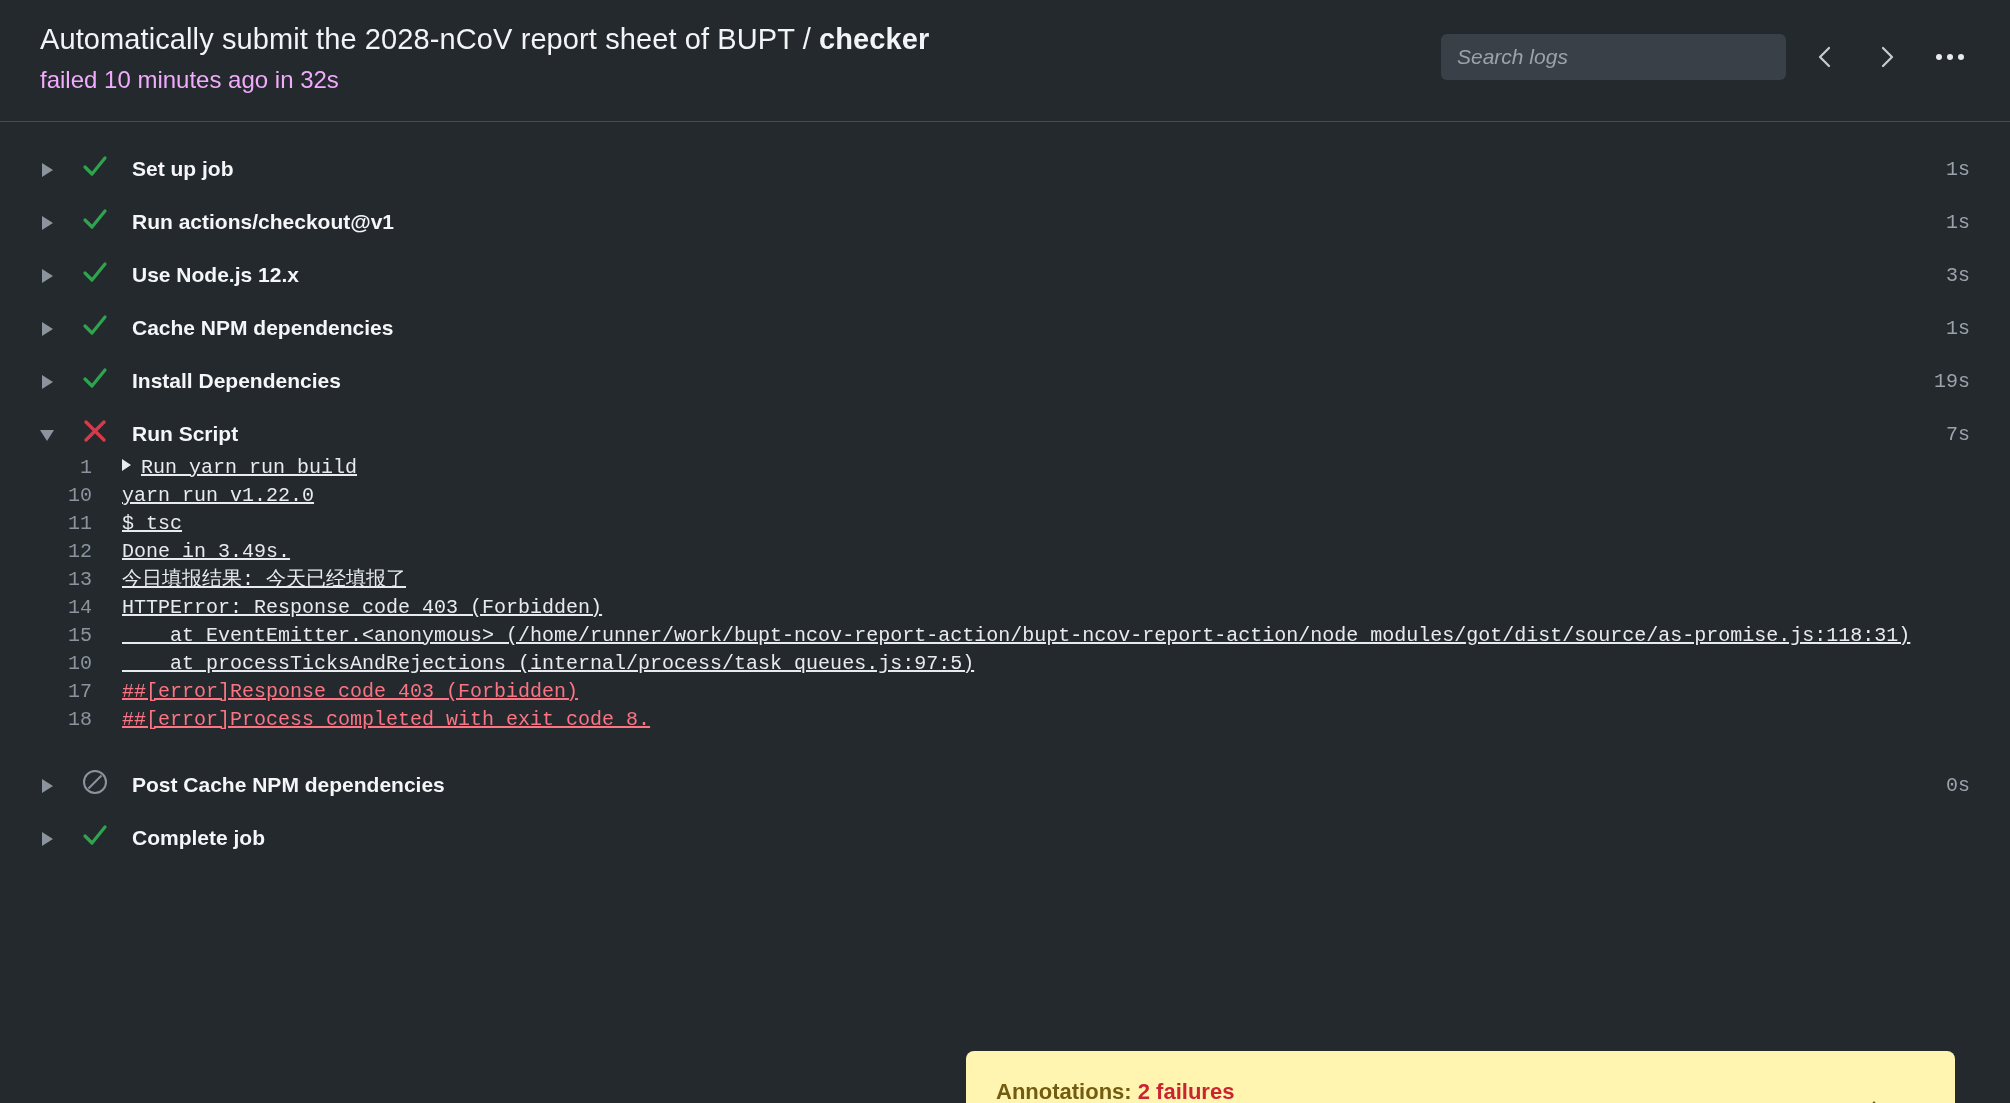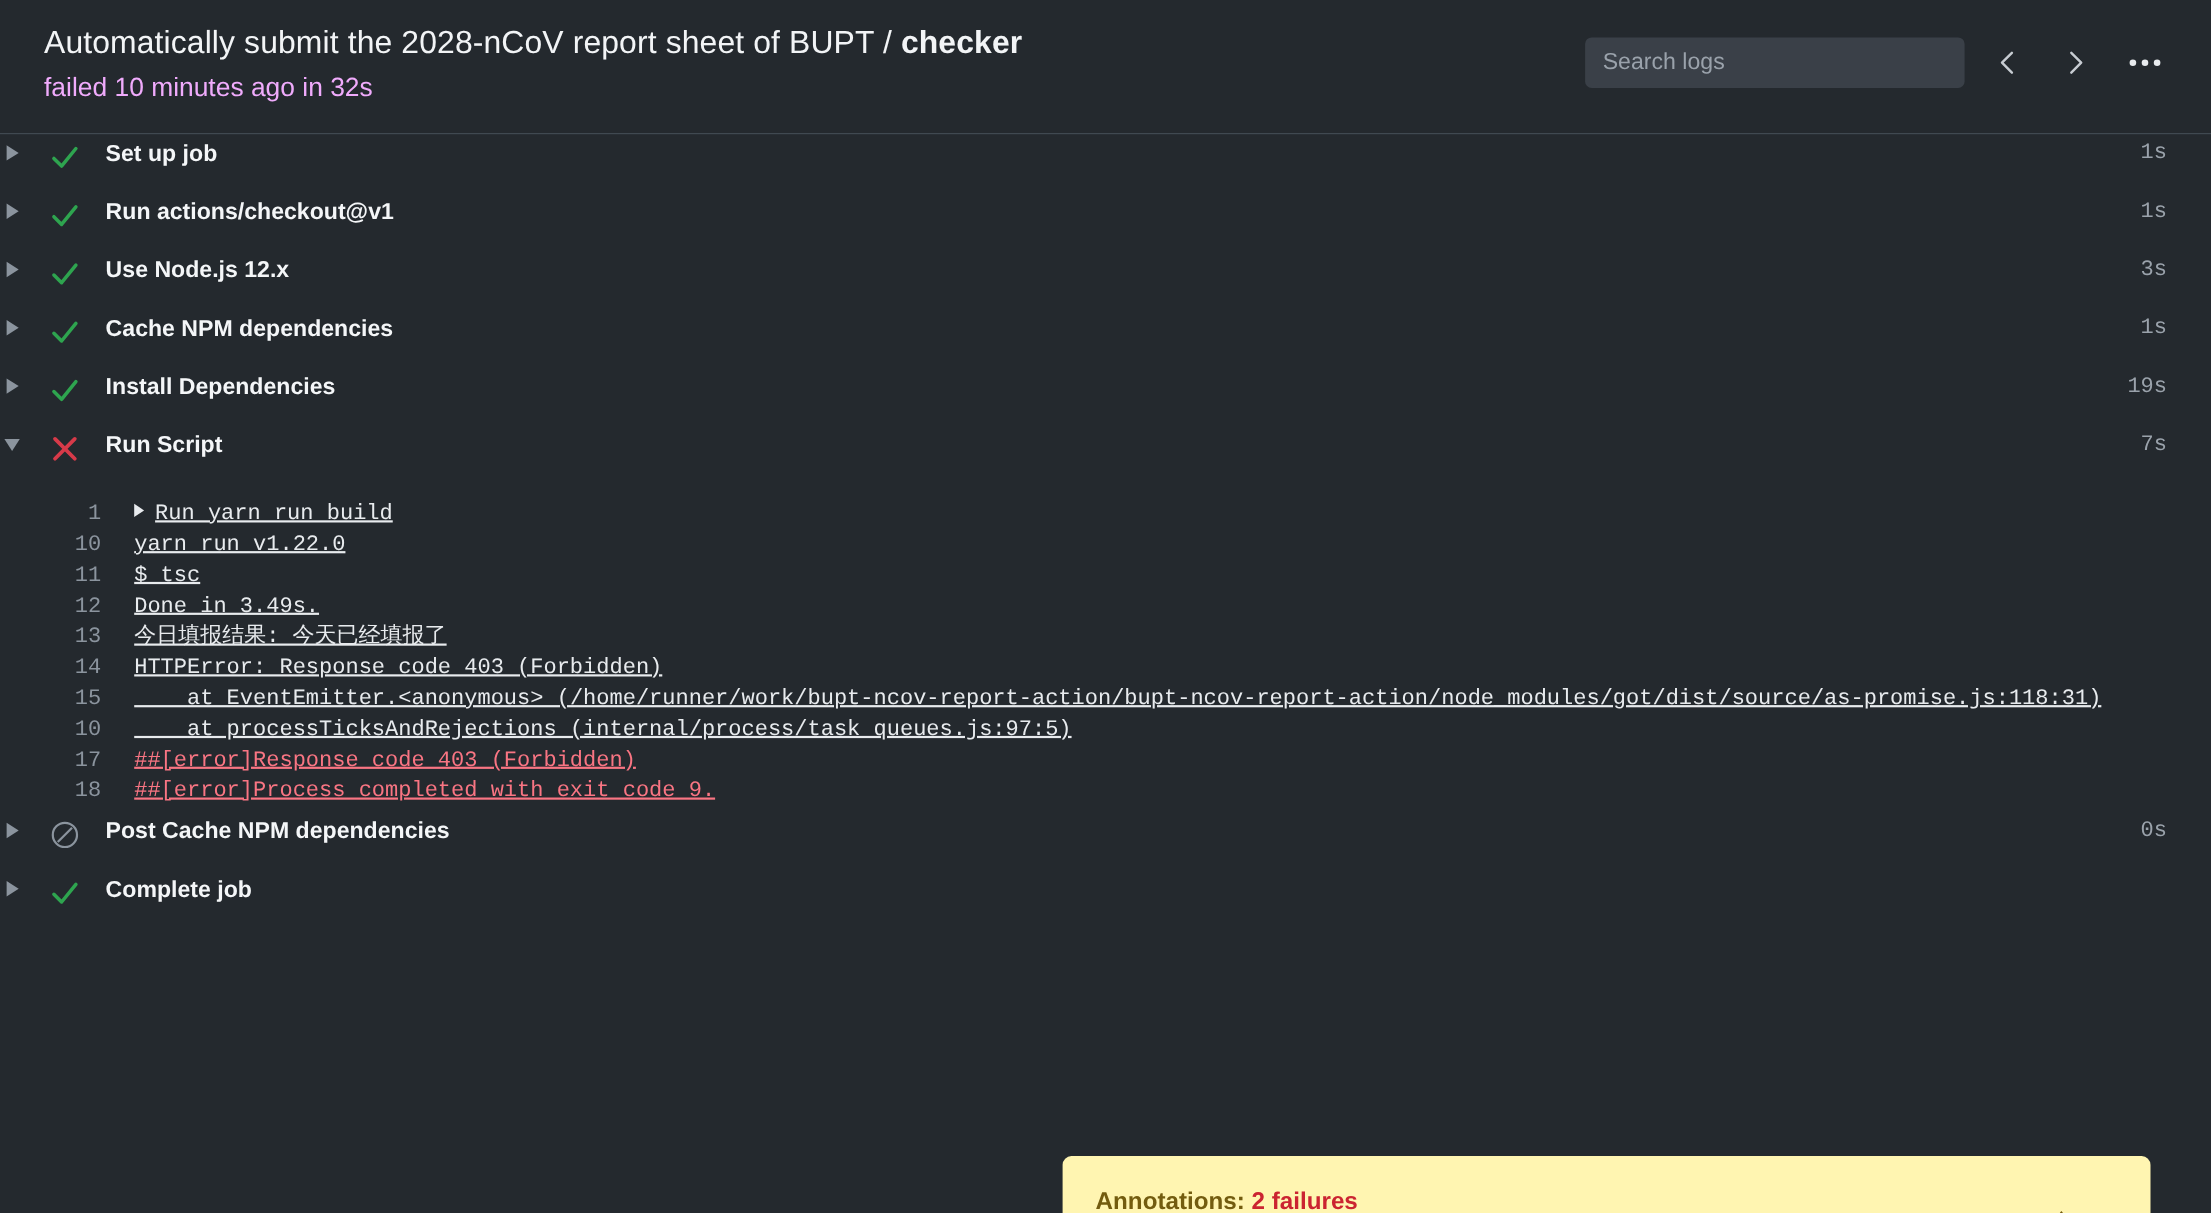--- a/index.html
+++ b/index.html
@@ -51,20 +51,21 @@
     width: 345px;
     height: 46px;
     background: #3a4048;
     border: none;
     border-radius: 6px;
     color: #e6eaee;
     font-family: "Liberation Sans", sans-serif;
     font-size: 21px;
     padding: 0 16px;
     outline: none;
+    font-style: italic;
   }
   .search-box::placeholder { color: #9aa2ab; }
 
   .nav-btn {
     width: 46px; height: 46px;
     margin-left: 16px;
     display: flex; align-items: center; justify-content: center;
     cursor: pointer;
     background: transparent;
     border: none;
@@ -81,21 +82,22 @@
     width: 6px; height: 6px; border-radius: 50%;
     background: #e8ebee; display: block;
   }
 
   
   .steps { padding-top: 6px; }
   .step-row {
     position: relative;
     height: 53px;
     display: flex;
-    align-items: flex-start;
+    align-items: flex-end;
+    padding-left: 36px;
   }
   .caret {
     width: 22px; height: 22px;
     display: flex; align-items: center; justify-content: center;
     cursor: pointer;
     flex: 0 0 auto;
   }
   .caret .tri-right {
     width: 0; height: 0;
     border-left: 11px solid #8b949e;
@@ -338,21 +340,21 @@
     <div class="log-line">
       <div class="ln">10</div>
       <div class="lt">    at processTicksAndRejections (internal/process/task_queues.js:97:5)</div>
     </div>
     <div class="log-line">
       <div class="ln">17</div>
       <div class="lt err">##[error]Response code 403 (Forbidden)</div>
     </div>
     <div class="log-line">
       <div class="ln">18</div>
-      <div class="lt err">##[error]Process completed with exit code 9.</div>
+      <div class="lt err">##[error]Process completed with exit code 8.</div>
     </div>
   </div>
 
   <div class="step-row">
     <div class="caret">
         <span class="tri-right"></span>
       </div>
     <div class="status-icon">
       <svg width="28" height="28" viewBox="0 0 28 28" aria-hidden="true">
         <circle cx="14" cy="14" r="11" fill="none" stroke="#8b949e" stroke-width="2"></circle>

